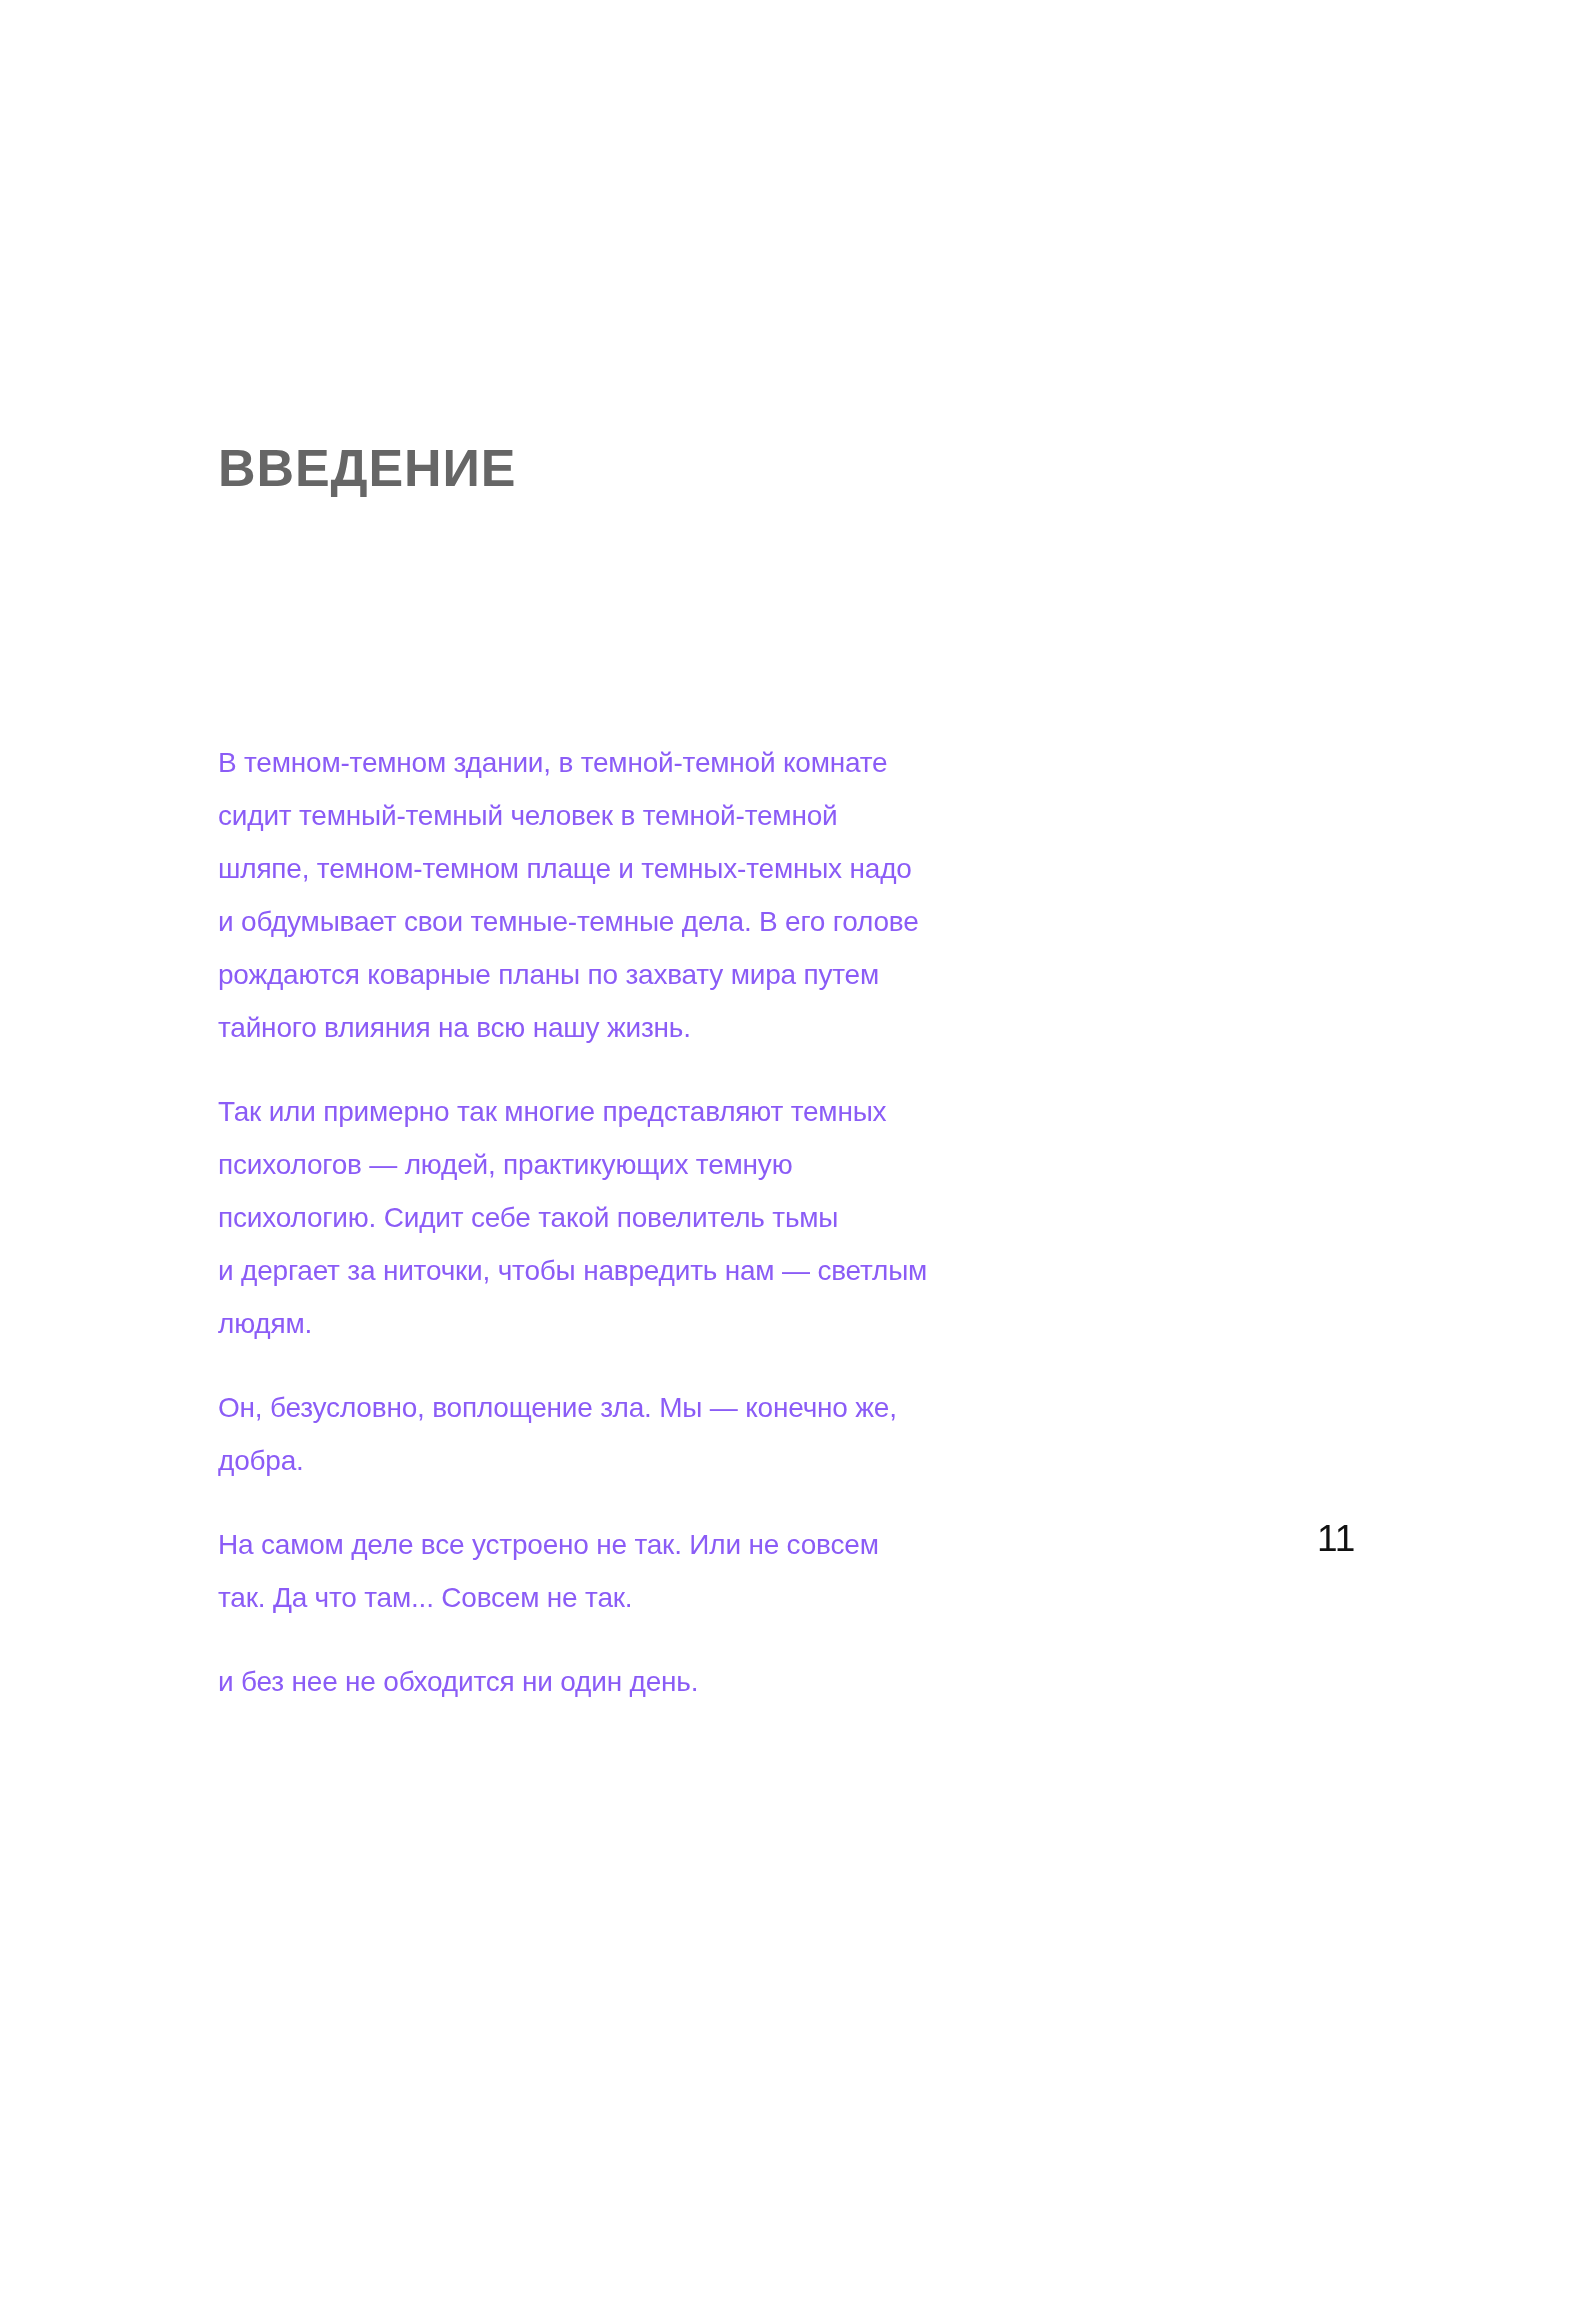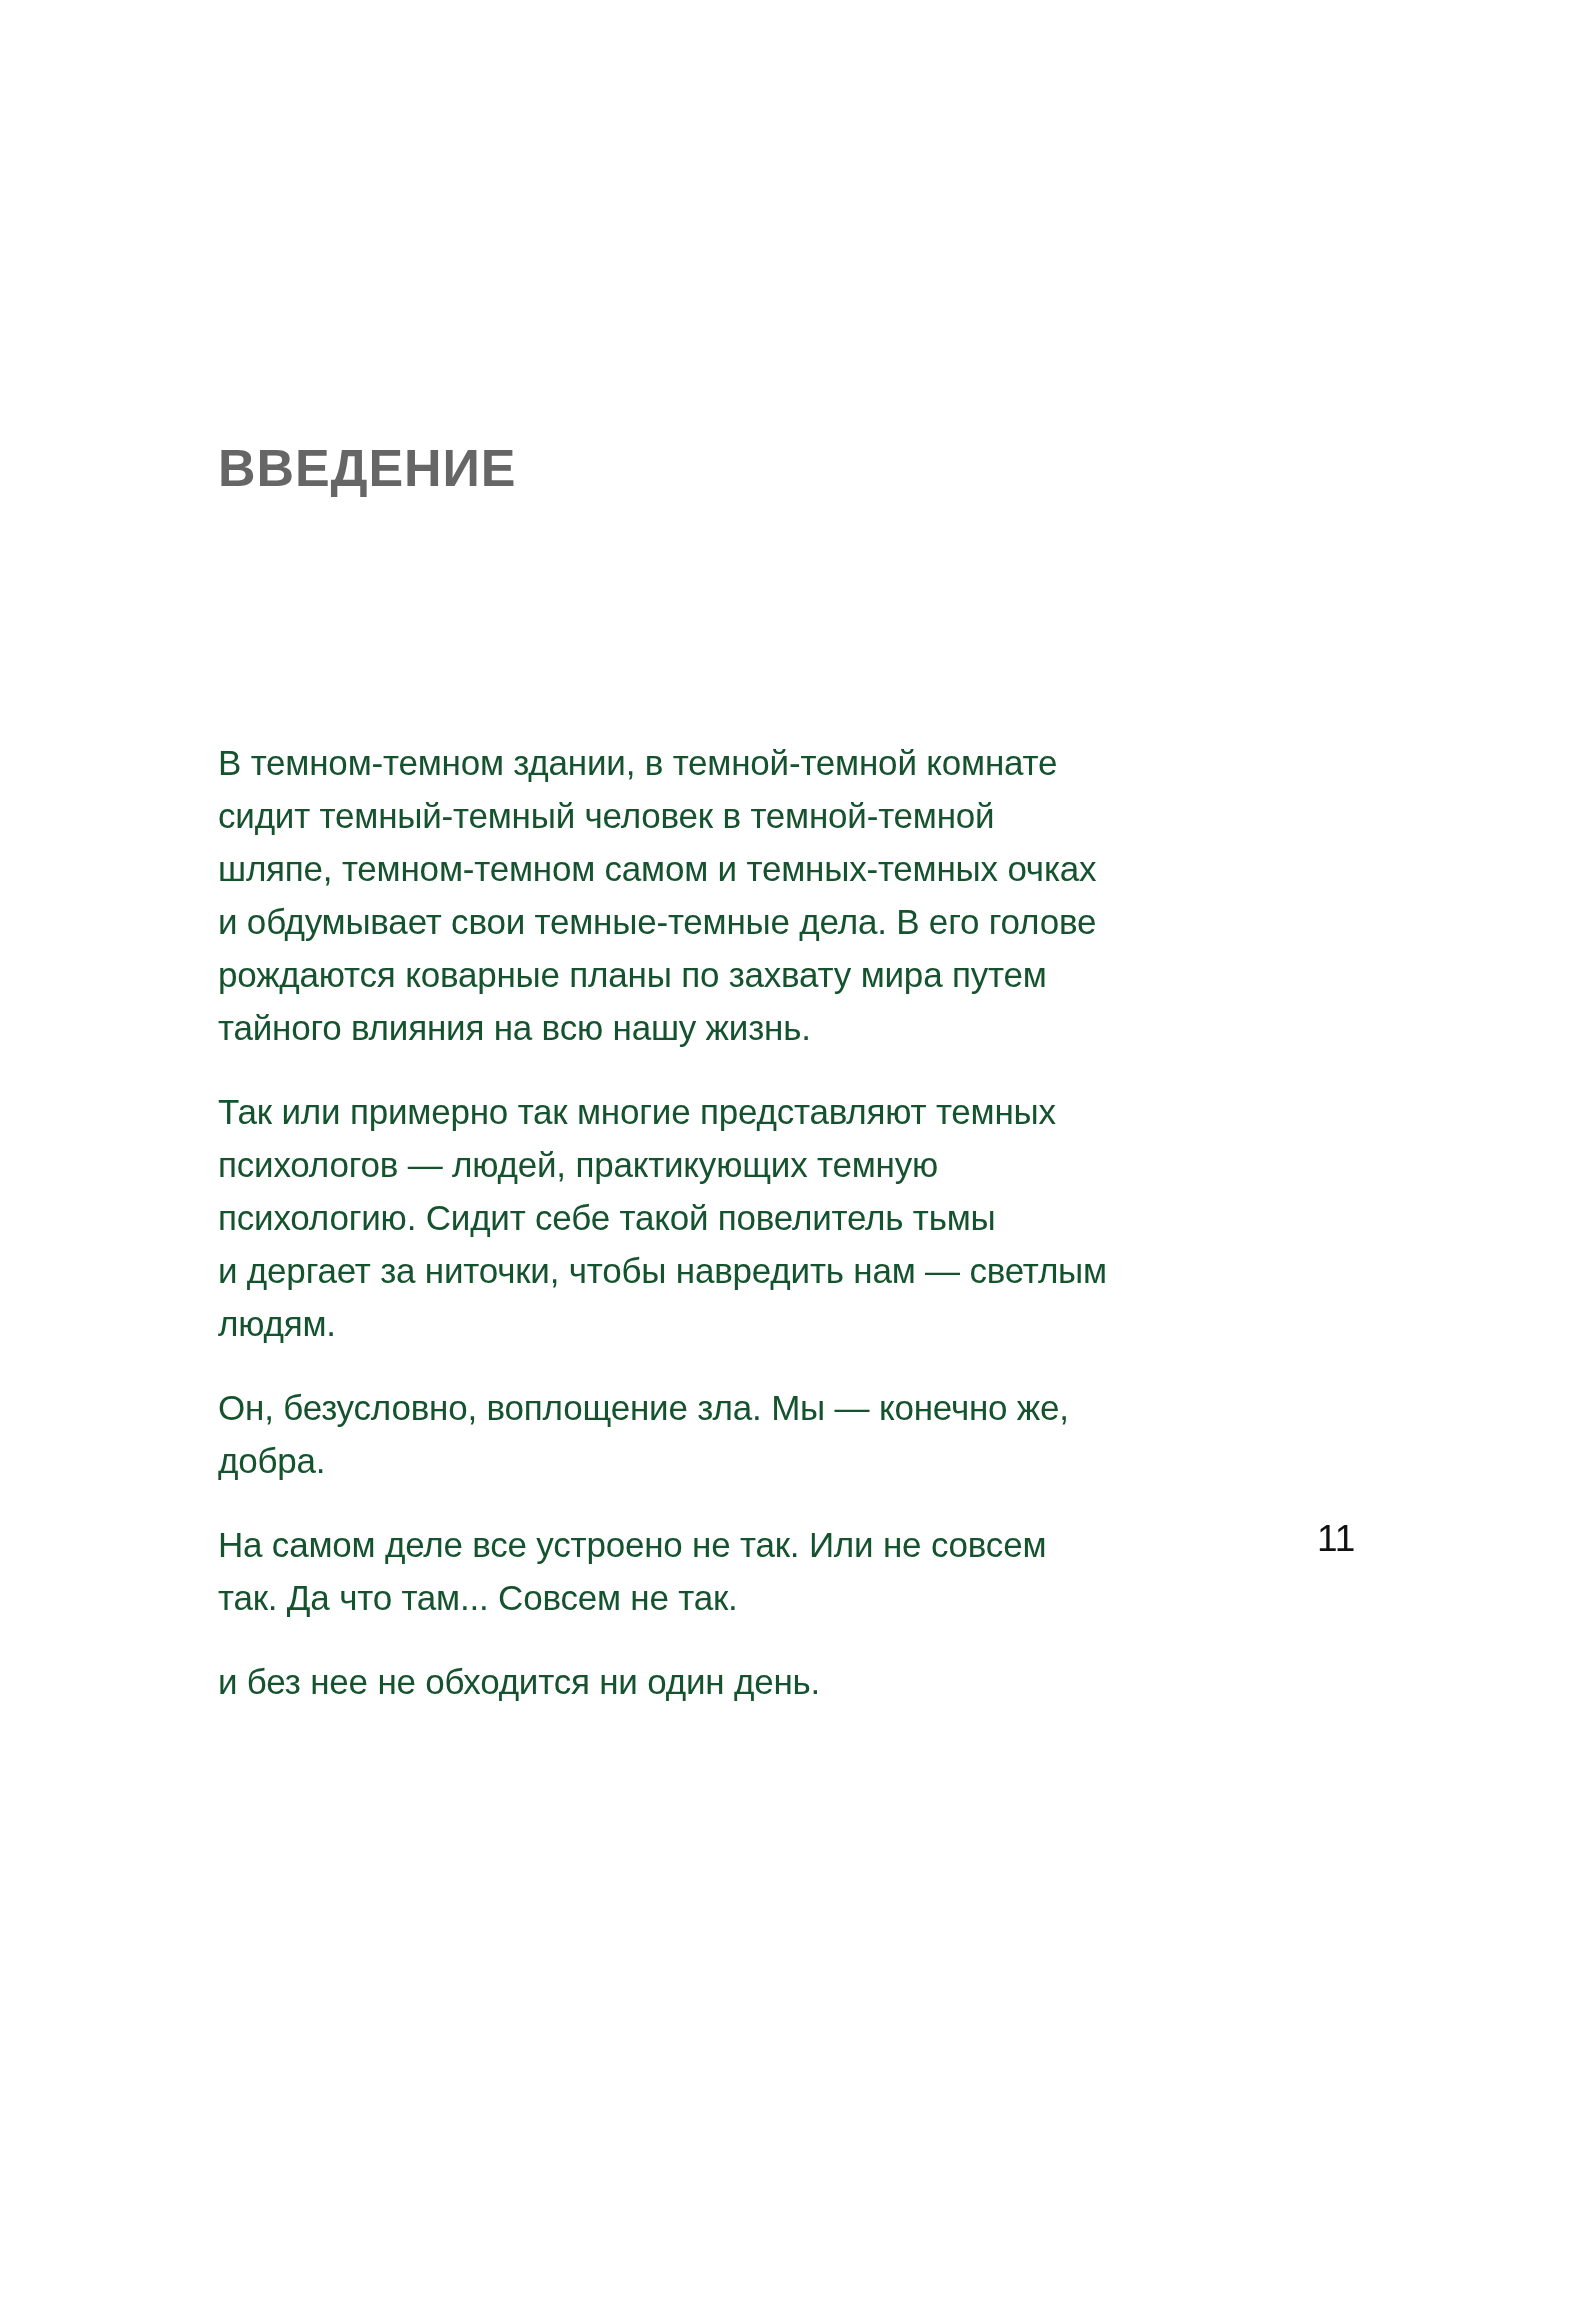--- a/index.html
+++ b/index.html
@@ -1,35 +1,35 @@
 <!DOCTYPE html>
 <html style="font-size:15px"><head>
 <meta charset="utf-8">
 <style>
   html, body { margin: 0; padding: 0; background: #ffffff; }
   body { width: 1575px; height: 2313px; position: relative; overflow: hidden;
          font-family: "Liberation Sans", "DejaVu Sans", sans-serif; color: #1a1a1a; }
   .heading { position: absolute; left: 218px; top: 438px; margin: 0;
              font-size: 52px; font-weight: bold; letter-spacing: 0.9px; color: #666666; }
   .body-text { position: absolute; left: 218px; top: 736px; width: 1044px; }
-  .para { margin: 0 0 31px 0; font-size: 35px; line-height: 53px; color: #14532d;
+  .para { margin: 0 0 31px 0; font-size: 28px; line-height: 53px; color: #8b5cf6;
           letter-spacing: -0.2px; }
   .line { display: block; white-space: nowrap; }
   .page-number { position: absolute; left: 1317px; top: 1518px; font-size: 37px; color: #111111; text-align: center; }
 </style>
 </head>
 <body>
 
 <h1 class="heading">ВВЕДЕНИЕ</h1>
 
 <div class="body-text">
   <p class="para">
     <span class="line">В темном-темном здании, в темной-темной комнате</span>
     <span class="line">сидит темный-темный человек в темной-темной</span>
-    <span class="line">шляпе, темном-темном самом и темных-темных очках</span>
+    <span class="line">шляпе, темном-темном плаще и темных-темных надо</span>
     <span class="line">и обдумывает свои темные-темные дела. В его голове</span>
     <span class="line">рождаются коварные планы по захвату мира путем</span>
     <span class="line">тайного влияния на всю нашу жизнь.</span>
   </p>
   <p class="para">
     <span class="line">Так или примерно так многие представляют темных</span>
     <span class="line">психологов — людей, практикующих темную</span>
     <span class="line">психологию. Сидит себе такой повелитель тьмы</span>
     <span class="line">и дергает за ниточки, чтобы навредить нам — светлым</span>
     <span class="line">людям.</span>

